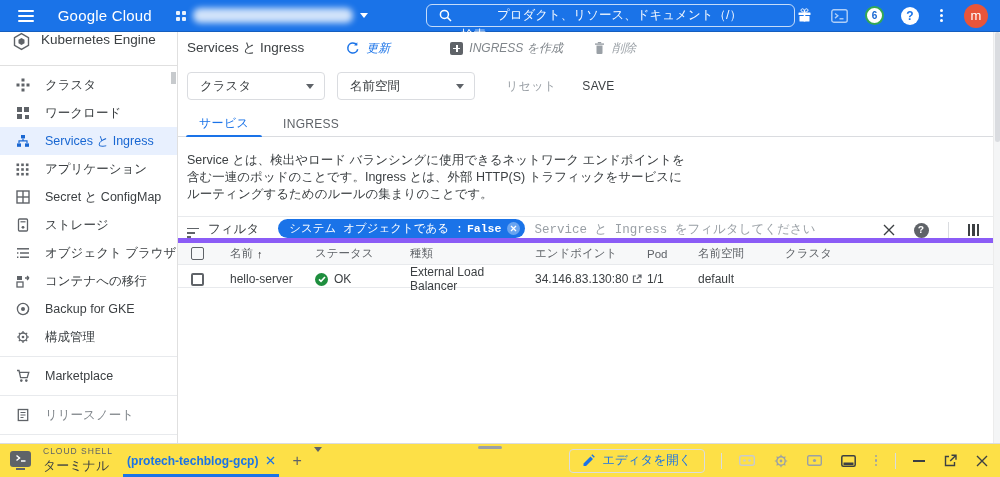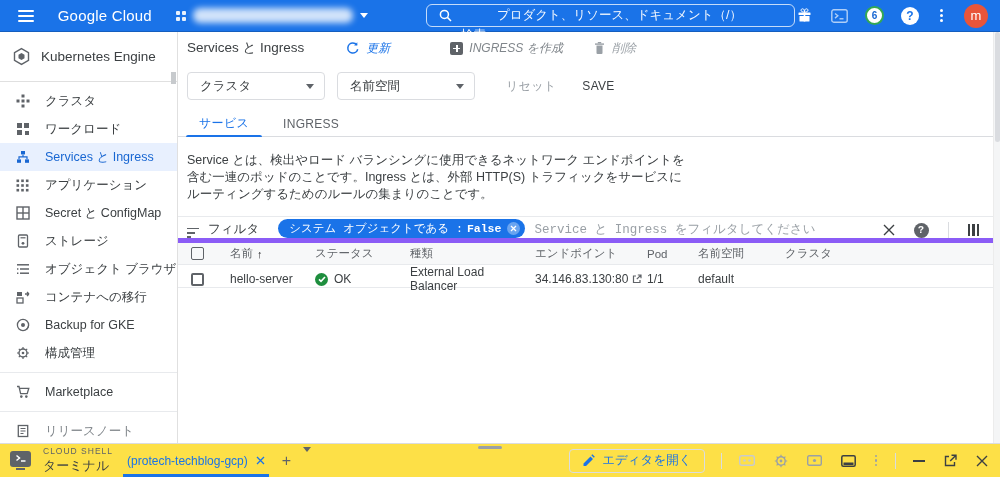--- a/index.html
+++ b/index.html
@@ -29,21 +29,21 @@
            font-size:10px; font-weight:bold; display:flex; align-items:center; justify-content:center; cursor:pointer; }
   .help-c { width:18px; height:18px; border-radius:50%; background:#fff; color:#1a73e8; font-weight:bold; font-size:12px;
             display:flex; align-items:center; justify-content:center; cursor:pointer; }
   .dots3 { display:flex; flex-direction:column; gap:2px; cursor:pointer; padding:0 4px; }
   .dots3 i { width:3px; height:3px; border-radius:50%; background:#fff; }
   .avatar { width:24px; height:24px; border-radius:50%; background:#e8553a; color:#fff; font-size:13px;
             display:flex; align-items:center; justify-content:center; cursor:pointer; }
 
   
   .sidebar { position:absolute; top:32px; left:0; width:178px; height:411px; background:#fff; border-right:1px solid #e0e0e0; }
-  .sb-head { height:50px; display:flex; align-items:center; gap:10px; padding:0 0 0 12px; border-bottom:1px solid #e0e0e0; }
+  .sb-head { height:34px; display:flex; align-items:flex-start; gap:10px; padding:0 0 0 12px; border-bottom:1px solid #e0e0e0; }
   .sb-head .t { font-size:13.5px; color:#3c4043; white-space:nowrap; }
   .sb-scrollthumb { position:absolute; right:1px; top:40px; width:5px; height:12px; background:#c7cacd; }
   .sb-list { padding-top:5px; }
   .sb-item { height:28px; display:flex; align-items:center; gap:15px; padding-left:15px; cursor:pointer; color:#3c4043; }
   .sb-item .sb-ico { width:15px; height:15px; color:#5f6368; display:flex; align-items:center; justify-content:center; flex:none; }
   .sb-item .sb-label { font-size:12.5px; white-space:nowrap; }
   .sb-item.active { background:#e8f0fe; color:#1967d2; }
   .sb-item.active .sb-ico { color:#1967d2; }
   .sb-item.dim { color:#80868b; }
   .sb-divider { height:0; border-top:1px solid #e8eaed; margin:5px 0; }
@@ -113,21 +113,21 @@
   
   .shellbar { position:absolute; left:0; bottom:0; width:1000px; height:34px; background:#fde047; border-top:1px solid #dadce0;
               display:flex; align-items:center; padding:0 12px 0 10px; }
   .draghandle { position:absolute; top:2px; left:478px; width:24px; height:3px; border-radius:2px; background:#9aa0a6; cursor:row-resize; }
   .shell-logo { display:flex; flex-direction:column; align-items:center; margin-right:12px; cursor:default; }
   .shell-logo .scr { width:21px; height:16px; background:#5f6368; border-radius:3px; color:#fff; display:flex; align-items:center; justify-content:center; }
   .shell-logo .stand { width:9px; height:2px; background:#5f6368; margin-top:1.5px; }
   .shell-txt .cap { font-size:8.5px; letter-spacing:1px; color:#5f6368; }
   .shell-txt .term { font-size:13px; color:#3c4043; margin-top:1px; }
   .shelltab { position:relative; height:34px; display:flex; align-items:center; gap:8px; margin-left:10px; padding:0 4px; cursor:pointer; }
-  .shelltab .tlabel { color:#1a73e8; font-size:12px; white-space:nowrap; }
+  .shelltab .tlabel { color:#1a73e8; font-size:12px; white-space:nowrap;font-weight:bold; }
   .shelltab .tclose { color:#1a73e8; display:flex; }
   .shelltab::after { content:""; position:absolute; left:0; right:0; bottom:1px; height:2.5px; background:#1a73e8; }
   .addtab { color:#5f6368; font-size:16px; margin-left:13px; cursor:pointer; line-height:1; }
   .tabcaret { margin-left:12px; cursor:pointer; }
   .tabcaret .caret { border-top-color:#5f6368; border-left-width:4px; border-right-width:4px; }
   .sb-spacer { flex:1; }
   .editorbtn { display:flex; align-items:center; gap:7px; border:1px solid #dadce0; border-radius:4px; height:24px; padding:0 12px;
                color:#1a73e8; font-size:12.5px; cursor:pointer; white-space:nowrap; }
   .shell-icons { display:flex; align-items:center; gap:19px; margin-left:17px; }
   .sic { display:flex; align-items:center; justify-content:center; cursor:pointer; color:#9aa0a6; }

